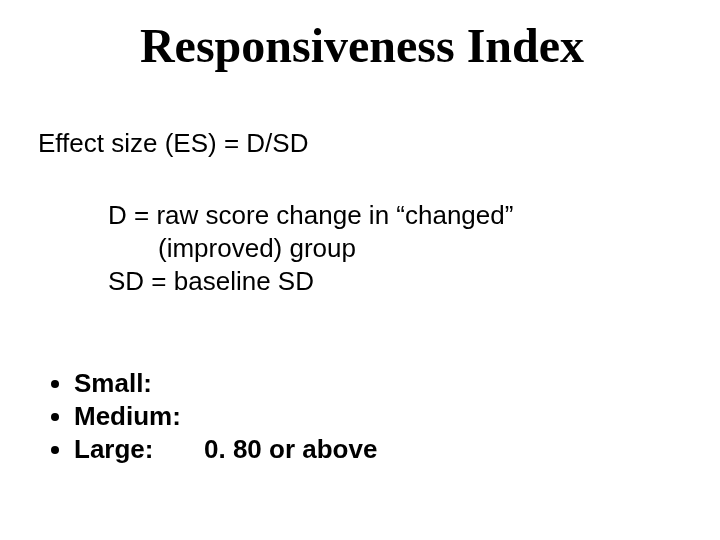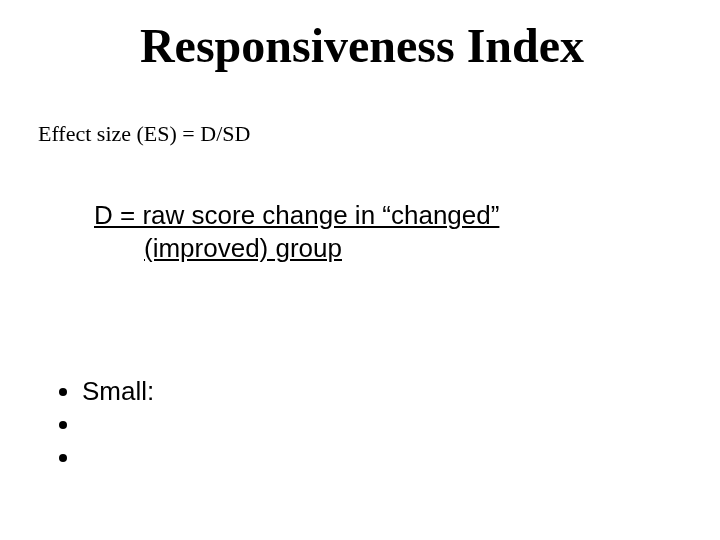--- a/index.html
+++ b/index.html
@@ -17,73 +17,76 @@
       font-family: "Comic Sans MS", "Comic Sans", cursive;
       font-size: 48px;
       margin: 2px;
       position: absolute;
       top: 16px;
       left: 0;
       width: 720px;
       text-align: center;
     }
     .formula {
-      font-size: 22px;
+      font-size: 26px;
       position: absolute;
-      top: 121px;
+      top: 128px;
       left: 38px;
-      font-family: Liberation Serif, serif;
     }
     .defs {
       font-size: 26px;
       position: absolute;
       top: 200px;
-      left: 94px;
-      text-decoration: underline;
+      left: 108px;
     }
     .def-line { margin: 0 0 2px 0; }
     .def-line-2 { margin: 0 0 2px 50px; }
     .bullets {
       font-size: 26px;
       position: absolute;
       top: 360px;
       left: 38px;
     }
     .bullets li {
       margin: 0 0 2px 0;
     }
     .bullets ul {
       list-style: disc;
-      margin: 16px;
+      margin: 8px;
       padding-left: 28px;
+      font-weight: bold;
     }
     .cat-row { display: flex; }
     .cat-label { min-width: 130px; }
   </style>
 </head>
 <body>
 
 <h1 class="title">Responsiveness Index</h1>
 
 <div class="formula">Effect size (ES) = D/SD</div>
 
 <div class="defs">
   <div class="def-line">D  = raw score change in “changed”</div>
   <div class="def-line-2">(improved) group</div>
+  <div class="def-line">SD  = baseline SD</div>
 </div>
 
 <div class="bullets">
   <ul>
     <li>
       <div class="cat-row">
         <span class="cat-label">Small:</span>
       </div>
     </li>
     <li>
       <div class="cat-row">
+        <span class="cat-label">Medium:</span>
       </div>
     </li>
     <li>
       <div class="cat-row">
+        <span class="cat-label">Large:</span>
+        <span>0. 80 or above</span>
       </div>
     </li>
   </ul>
 </div>
 
 </body></html>

